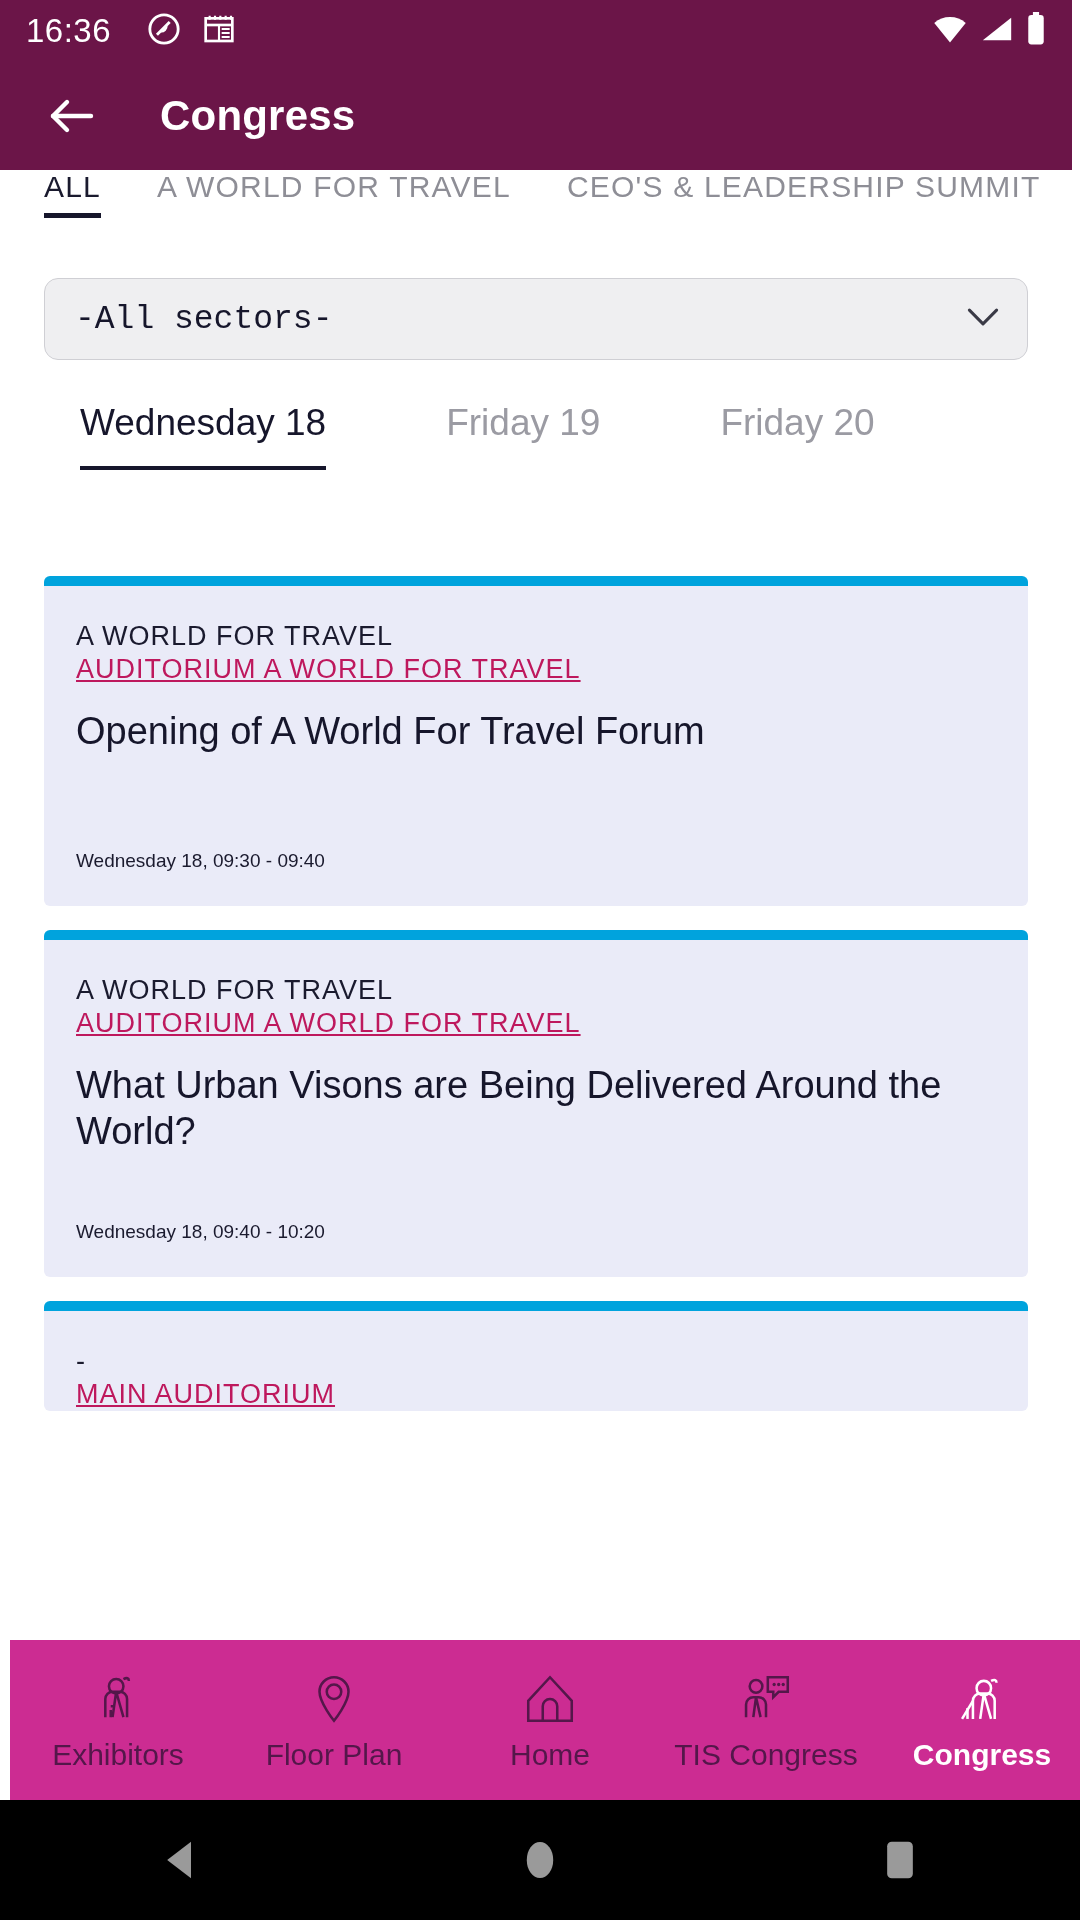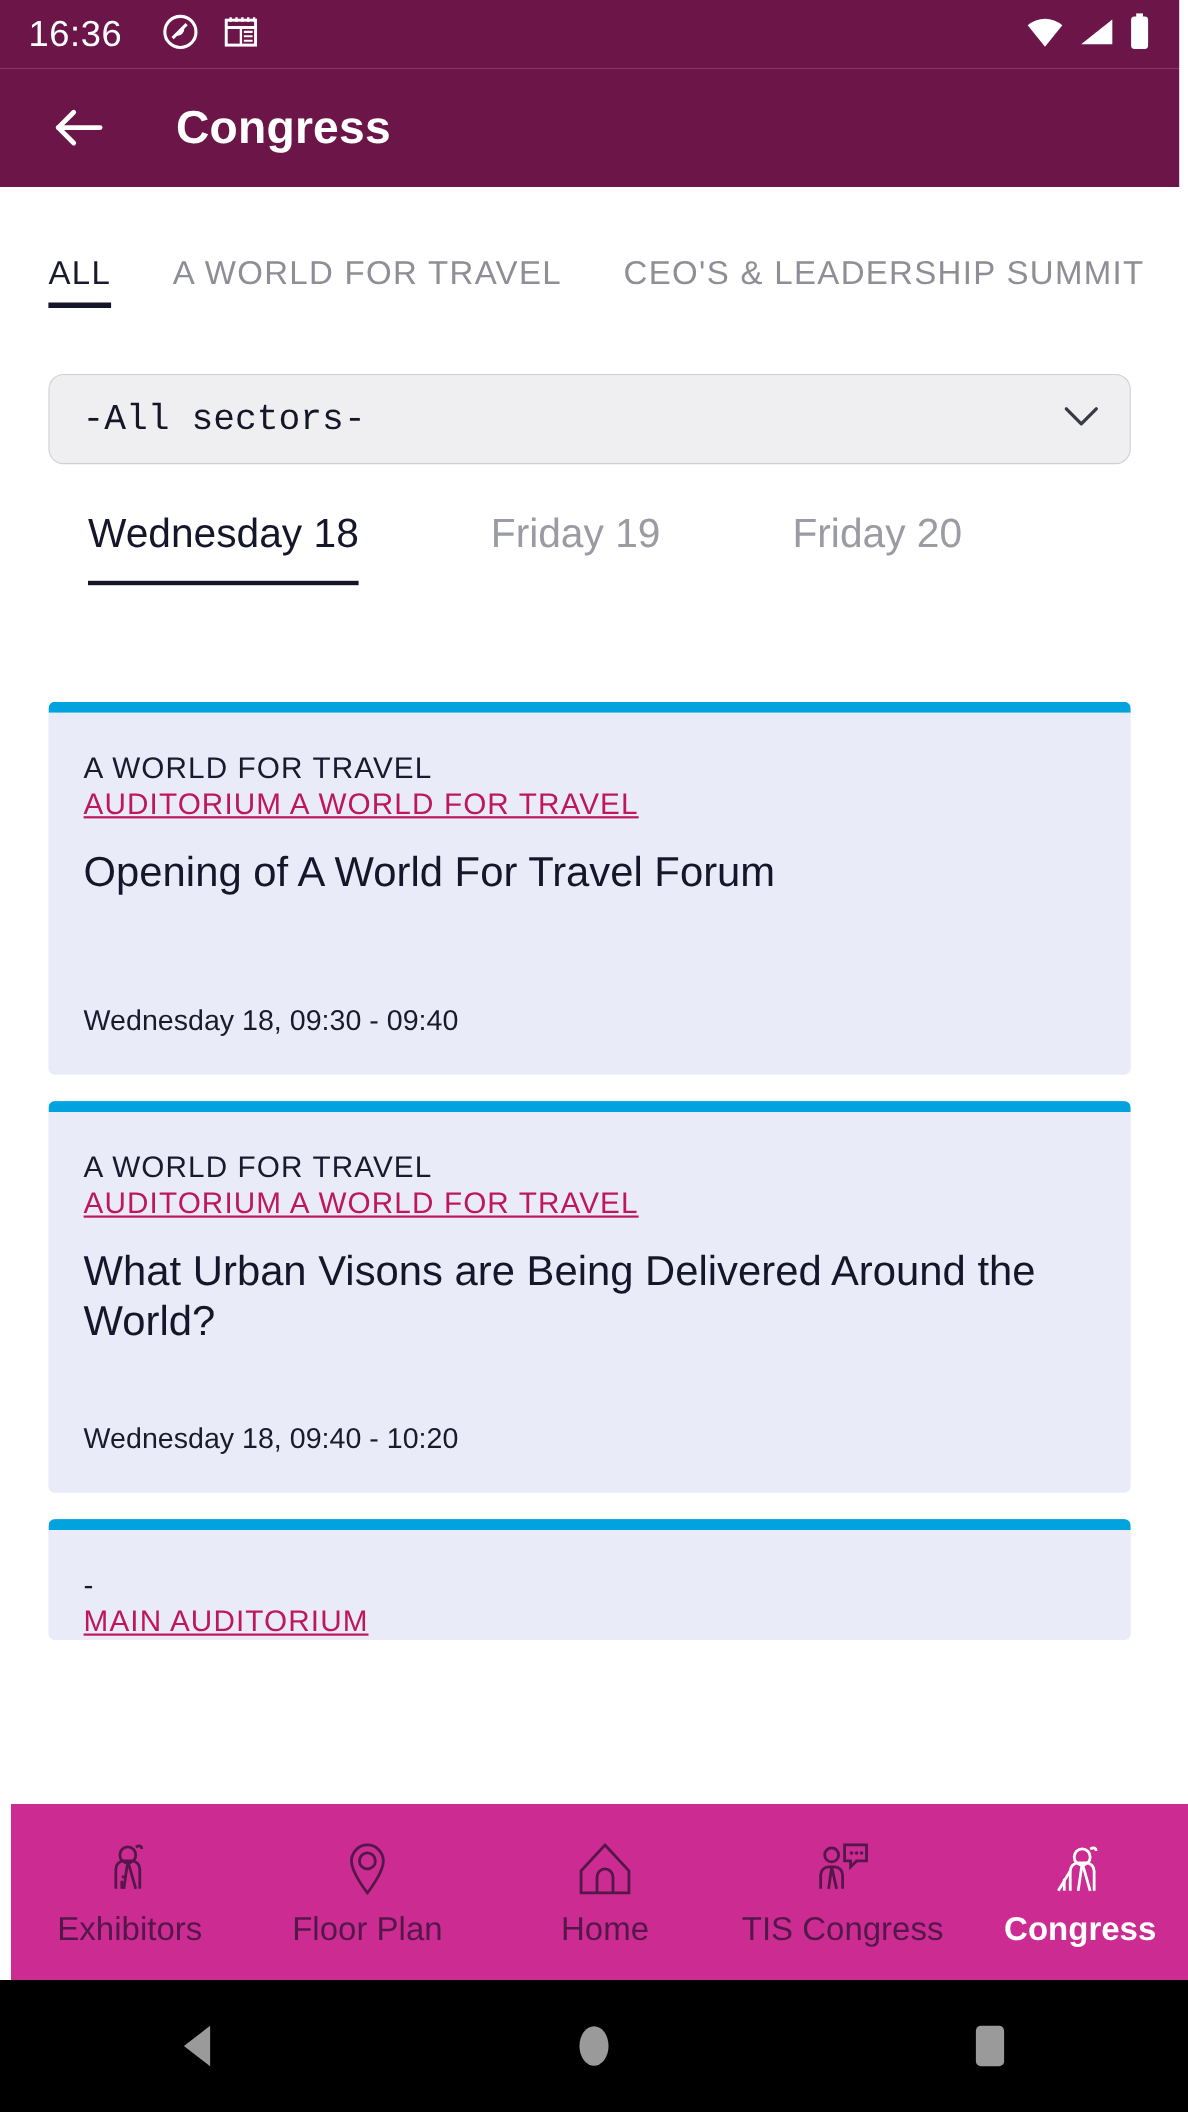--- a/index.html
+++ b/index.html
@@ -23,21 +23,21 @@
   
   .appbar{
     height:108px; background:#6B1548; color:#fff;
     display:flex; align-items:center; padding:0 44px;
   }
   .back-btn{ width:54px; height:54px; display:flex; align-items:center; justify-content:center; cursor:pointer; }
   .appbar-title{ font-size:42px; font-weight:700; margin-left:62px; letter-spacing:.2px; }
 
   
   .cat-tabs{
-    margin-top:62px; height:86px;
+    height:86px;
     display:flex; align-items:flex-start; padding-left:44px;
     white-space:nowrap; overflow:hidden;
   }
   .cat-tab{
     font-size:30px; color:#8E8E96; letter-spacing:1.2px;
     margin-right:56px; position:relative; padding-bottom:20px; cursor:pointer;
   }
   .cat-tab.active{ color:#1A1A2E; }
   .cat-tab.active::after{
     content:""; position:absolute; left:0; bottom:6px;
@@ -85,21 +85,21 @@
     font-size:27px; color:#1A1A2E; letter-spacing:1px; line-height:1.22;
   }
   .card-room{
     font-size:27px; color:#be185d; letter-spacing:1px; line-height:1.22;text-decoration:underline;
   }
   .card-title{
     margin-top:22px; font-size:38px; color:#16162B; line-height:1.22;
     font-weight:400;
   }
   .card-time{
-    font-size:26px; color:#1A1A2E; padding-bottom:34px;
+    font-size:19px; color:#1A1A2E; padding-bottom:34px;
   }
   .card-1 .card-time{ margin-top:96px; }
   .card-2 .card-time{ margin-top:66px; }
   .card-3{ padding-bottom:0; }
 
   
   .bottom-nav{
     position:absolute; left:10px; bottom:120px; width:1080px; height:160px;
     background:#CC2C92; display:flex; align-items:center;
   }

